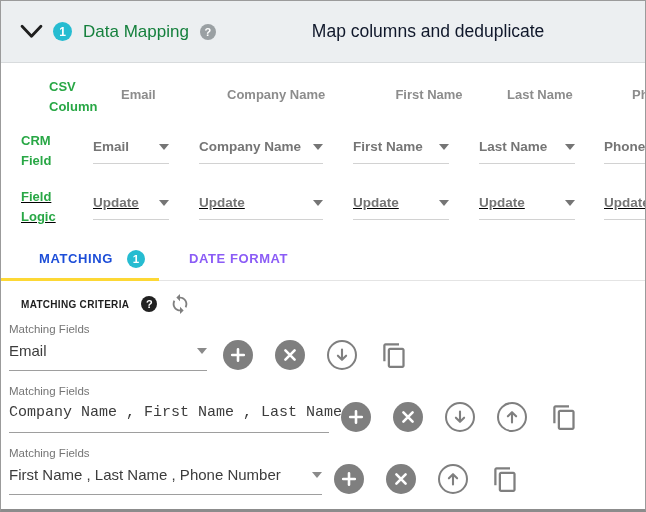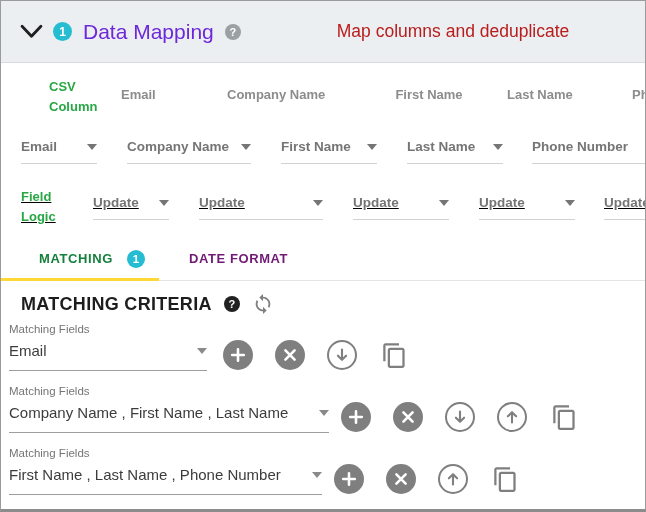--- a/index.html
+++ b/index.html
@@ -15,27 +15,27 @@
   .panel-header {
     height:62px; background:#eceff1; border-bottom:1px solid #d8dbdd;
     display:flex; align-items:center; padding-left:18px; cursor:pointer;
   }
   .chev { margin-right:9px; display:flex; }
   .badge {
     width:19px; height:19px; border-radius:50%; background:#26bcd1; color:#fff;
     font-size:12px; font-weight:bold; display:flex; align-items:center; justify-content:center;
     margin-right:11px; flex:none;
   }
-  .panel-title { font-size:21px; color:#6d28d9; margin-right:11px; white-space:nowrap; }
+  .panel-title { font-size:17px; color:#15803d; margin-right:11px; white-space:nowrap; }
   .help-circle {
     width:16px; height:16px; border-radius:50%; background:#9aa0a3; color:#fff;
     font-size:11px; font-weight:bold; display:flex; align-items:center; justify-content:center; flex:none;
   }
   .help-circle.dark { background:#212121; }
-  .panel-subtitle { font-size:17.5px; color:#b91c1c; margin-left:96px; white-space:nowrap; }
+  .panel-subtitle { font-size:17.5px; color:#0f172a; margin-left:96px; white-space:nowrap; }
 
   
   .map-table { padding-left:20px; }
   .trow { display:flex; align-items:flex-start; }
   .trow.csv   { margin-top:14px; height:42px;margin-left:28px; }
   .trow.crm   { margin-top:12px; height:46px; }
   .trow.logic { margin-top:10px; height:46px;text-decoration:underline; }
   .rlabel { width:58px; margin-right:14px; color:#28a745; font-weight:bold; font-size:13px; line-height:20px; flex:none; }
   .cell { flex:none; }
   .c1 { width:76px;  margin-right:30px; }
@@ -54,47 +54,47 @@
     border-top:6px solid #757575; margin-left:6px; flex:none;
   }
 
   
   .tab-bar {
     margin-top:4px; height:44px; border-bottom:1px solid #e4e4e4;
     display:flex; align-items:center; position:relative;
   }
   .tab { display:flex; align-items:center; cursor:pointer; height:100%; }
   .tab-label { font-size:13px; font-weight:bold; letter-spacing:0.6px; white-space:nowrap; }
-  .tab.active .tab-label { color:#15803d;text-align:right; }
-  .tab.inactive .tab-label { color:#701a75; }
+  .tab.active .tab-label { color:#1d4ed8;text-align:right; }
+  .tab.inactive .tab-label { color:#8b5cf6; }
   .tab.t1 { padding-left:38px; }
   .tab.t2 { margin-left:44px; }
   .tab-badge {
     width:18px; height:18px; border-radius:50%; background:#26bcd1; color:#fff;
     font-size:11.5px; font-weight:bold; display:flex; align-items:center; justify-content:center;
     margin-left:14px; flex:none;
   }
   .tab-indicator { position:absolute; left:0; bottom:-1px; width:158px; height:3px; background:#fdd835; }
 
   
   .criteria-header { margin:12px 0 0 20px; display:flex; align-items:center; height:22px; }
-  .ctitle { font-size:18px; font-weight:bold; color:#1d1d1d; letter-spacing:0.3px; margin-right:12px; white-space:nowrap; }
+  .ctitle { font-size:10px; font-weight:bold; color:#1d1d1d; letter-spacing:0.3px; margin-right:12px; white-space:nowrap; }
   .refresh { margin-left:12px; display:flex; cursor:pointer; }
 
   .mrow { margin-left:8px; }
   .mlabel { font-size:11.5px; color:#757575; }
   .mrow.r1 .mlabel { margin-top:8px; }
   .mrow.r2 .mlabel, .mrow.r3 .mlabel { margin-top:12px; }
   .mselect-row { display:flex; align-items:center; height:36px; margin-top:2px; }
   .mselect {
     display:flex; align-items:center; justify-content:space-between;
     border-bottom:1px solid #9e9e9e; padding-bottom:11px; padding-top:3px; cursor:pointer; flex:none;
   }
   .mselect.w1 { width:198px; }
-  .mselect.w2 { width:320px; }
+  .mselect.w2 { width:320px;font-family:Liberation Mono, monospace; }
   .mselect.w3 { width:313px;text-align:right; }
   .mval { font-size:15px; color:#3c3c3c; white-space:nowrap; }
   .mselect .caret { border-top-color:#8a8a8a; }
 
   .icon-btn { flex:none; display:flex; align-items:center; justify-content:center; cursor:pointer; }
   .gap-first { margin-left:16px; }
   .gap-first-sm { margin-left:12px; }
   .gap { margin-left:22px; }
   .gap-copy { margin-left:24px; }
   .circle-filled {
@@ -128,20 +128,21 @@
     <div class="trow csv">
       <div class="rlabel">CSV Column</div>
       <div class="cell c1 colhdr">Email</div>
       <div class="cell c2 colhdr">Company Name</div>
       <div class="cell c3 colhdr">First Name</div>
       <div class="cell c4 colhdr">Last Name</div>
       <div class="cell c5 colhdr">Phone Number</div>
     </div>
 
     <div class="trow crm">
+      <div class="rlabel">CRM Field</div>
       <div class="cell c1">
           <div class="select">
             <span class="val">Email</span>
             <span class="caret"></span>
           </div>
         </div>
       <div class="cell c2">
           <div class="select">
             <span class="val">Company Name</span>
             <span class="caret"></span>

